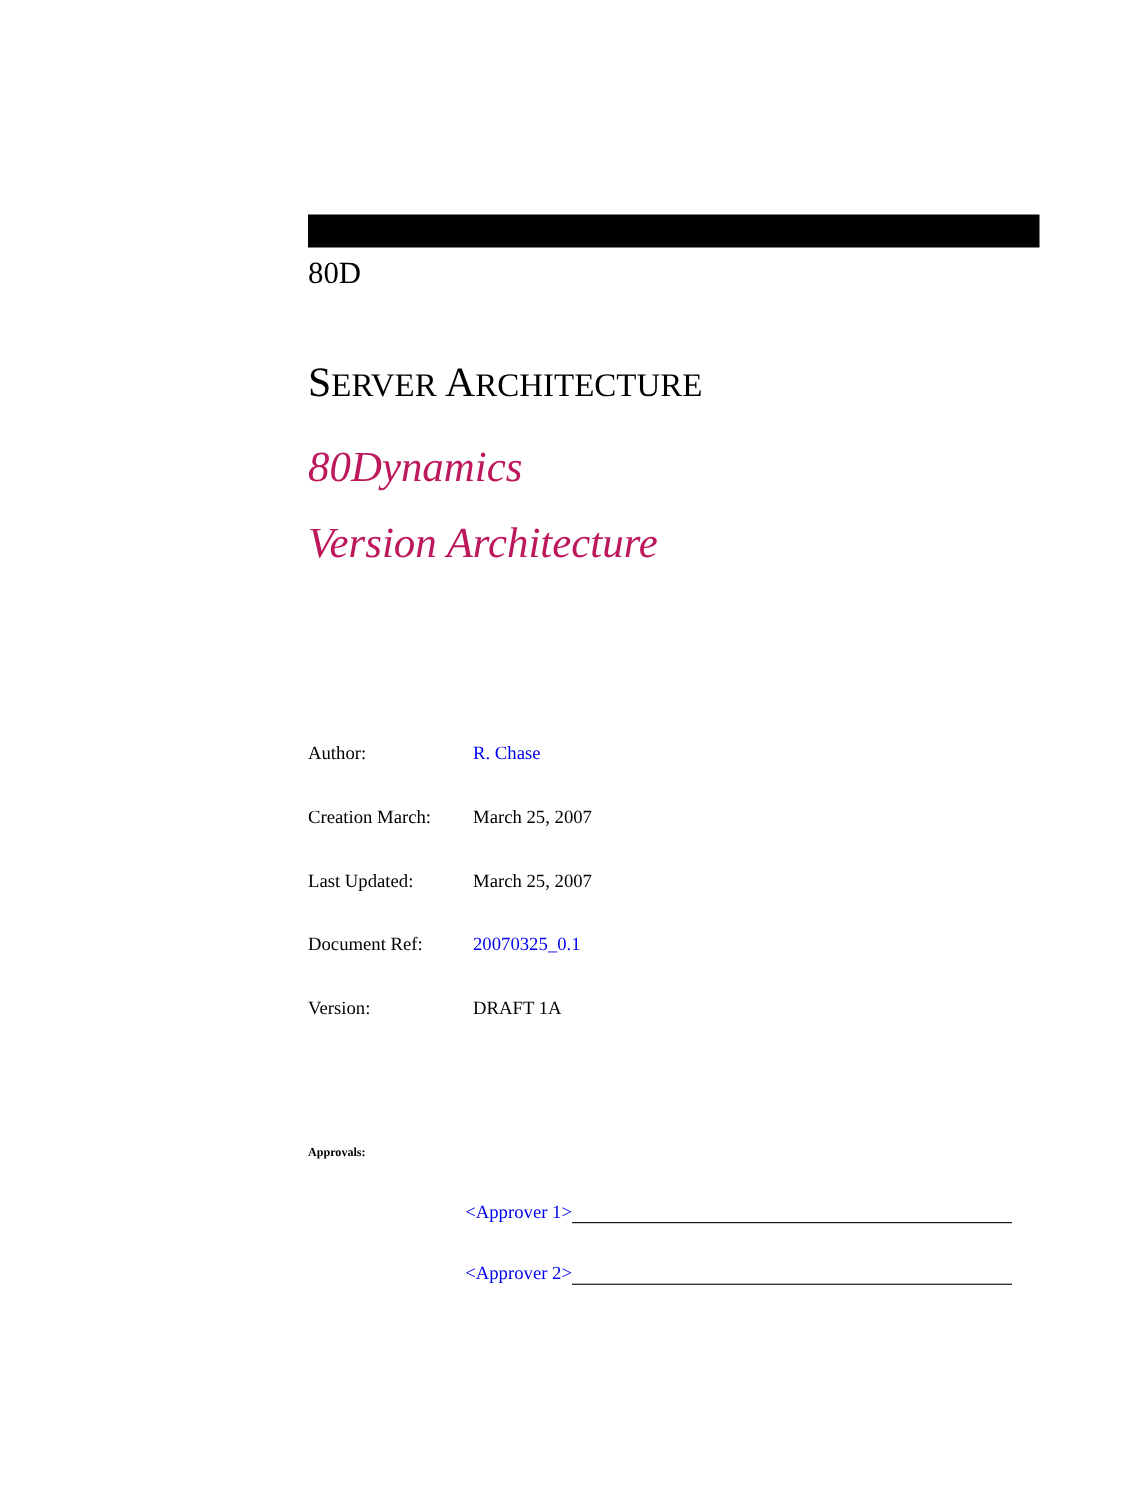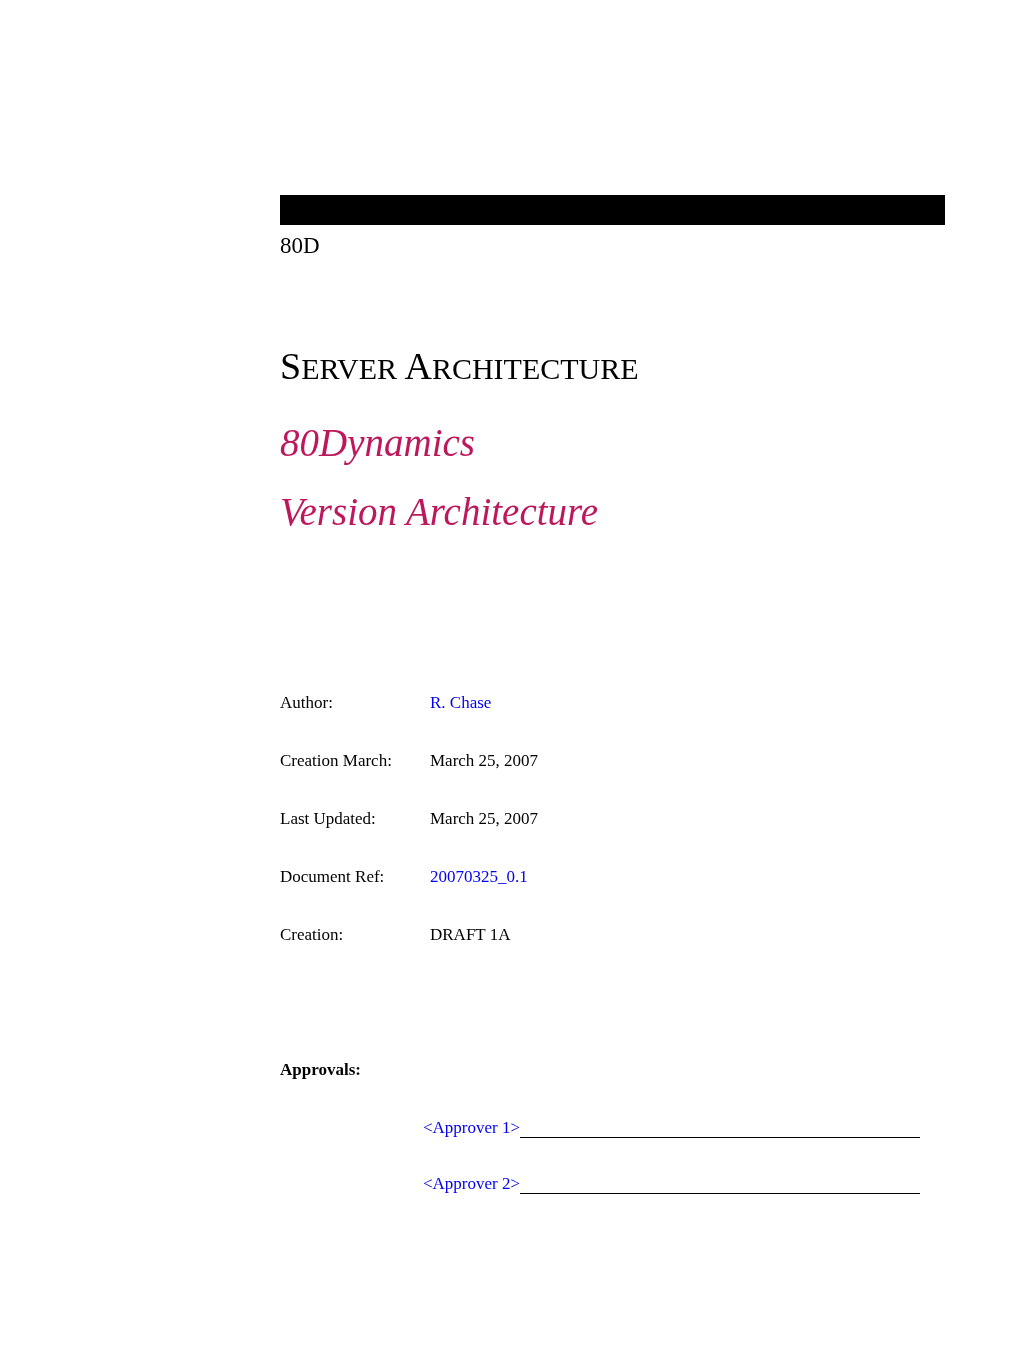--- a/index.html
+++ b/index.html
@@ -18,23 +18,23 @@
     .page {
       padding: 195px 100px 100px 280px;
     }
     .black-bar {
       background: #000000;
       height: 30px;
       width: 665px;
       margin-bottom: 8px;
     }
     .short-code {
-      font-size: 23px;
+      font-size: 28px;
       font-weight: 400;
-      margin-bottom: 28px;
+      margin-bottom: 4px;
     }
     .title-block {
       font-size: 38px;
       font-weight: 400;
       line-height: 1.4;
       margin-bottom: 25px;
     }
     .link-title {
       color: #be185d;
       font-size: 39px;
@@ -56,21 +56,21 @@
       width: 150px;
     }
     .meta-value {
       color: #000000;
       text-align: center;
     }
     .meta-value.link {
       color: #0000ee;
     }
     .approvals-heading {
-      font-size: 17px;
+      font-size: 11px;
       font-weight: bold;
       margin-top: 115px;
       margin-bottom: 38px;
     }
     .approval-row {
       display: flex;
       align-items: flex-end;
       margin-bottom: 36px;
       text-align: right;
     }
@@ -112,21 +112,21 @@
     </div>
     <div class="meta-row">
       <div class="meta-label">Last Updated:</div>
       <div class="meta-value">March 25, 2007</div>
     </div>
     <div class="meta-row">
       <div class="meta-label">Document Ref:</div>
       <div class="meta-value link">20070325_0.1</div>
     </div>
     <div class="meta-row">
-      <div class="meta-label">Creation:</div>
+      <div class="meta-label">Version:</div>
       <div class="meta-value">DRAFT 1A</div>
     </div>
   </div>
 
   <div class="approvals-heading">Approvals:</div>
 
   <div class="approval-row">
     <div class="approver">&lt;Approver 1&gt;</div>
     <div class="sig-line"></div>
   </div>

